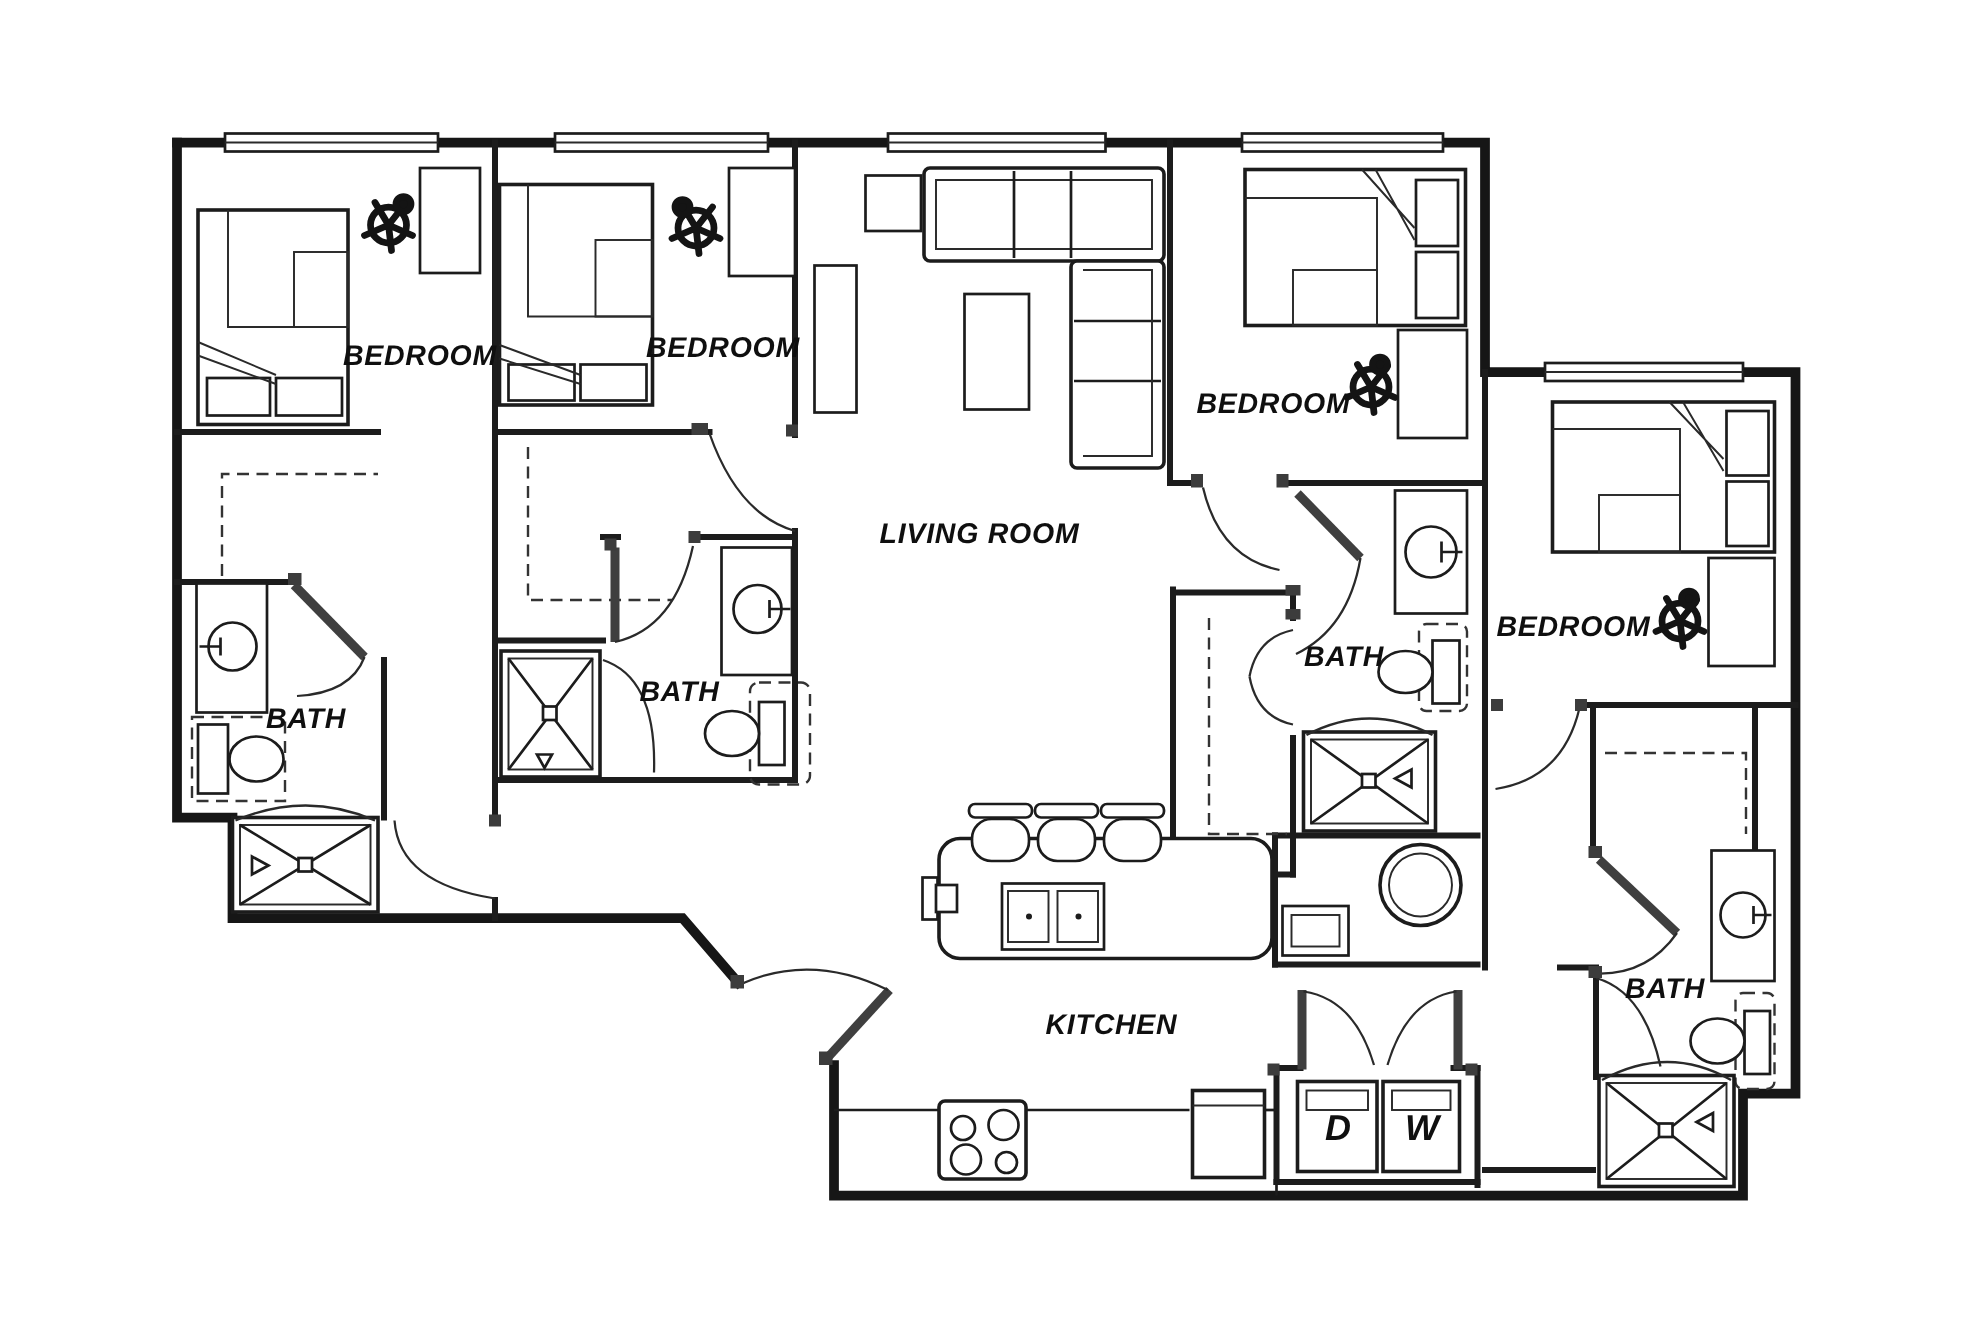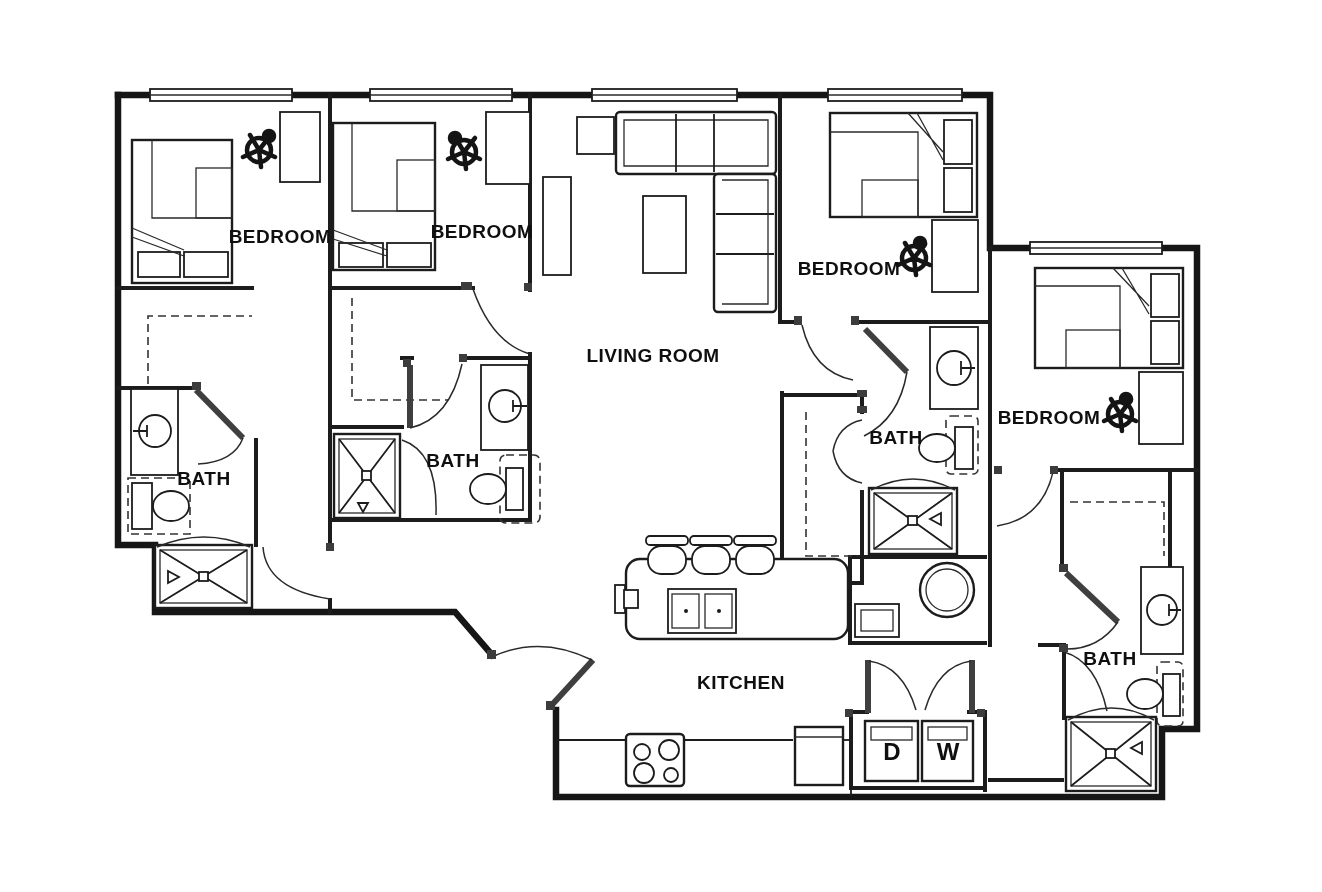--- a/index.html
+++ b/index.html
@@ -1,17 +1,17 @@
 <!DOCTYPE html>
 <html><head>
 <meta charset="utf-8">
 <style>
   html,body{margin:0;padding:0;background:#ffffff;}
   #stage{position:relative;width:1322px;height:892px;background:#ffffff;overflow:hidden;
-         font-family:"Liberation Sans",sans-serif;}
+         font-family:"Liberation Sans",sans-serif;font-style:italic;}
   svg{position:absolute;left:0;top:0;}
   .wall{stroke:#1c1c1c;fill:none;stroke-width:4;stroke-linecap:square;stroke-linejoin:miter;}
   .wall-ext{stroke:#161616;fill:none;stroke-width:6.5;stroke-linecap:square;stroke-linejoin:miter;}
   .ln{stroke:#1c1c1c;fill:none;stroke-width:1.8;}
   .ln-thin{stroke:#2a2a2a;fill:none;stroke-width:1.3;}
   .fill-w{fill:#ffffff;stroke:#1c1c1c;stroke-width:1.8;}
   .fill-w2{fill:#ffffff;stroke:#1c1c1c;stroke-width:2.4;}
   .dash{stroke:#333;fill:none;stroke-width:1.6;stroke-dasharray:8 5;}
   .leaf{stroke:#3f3f3f;stroke-width:6;fill:none;stroke-linecap:butt;}
   .cap{fill:#3c3c3c;stroke:none;}

